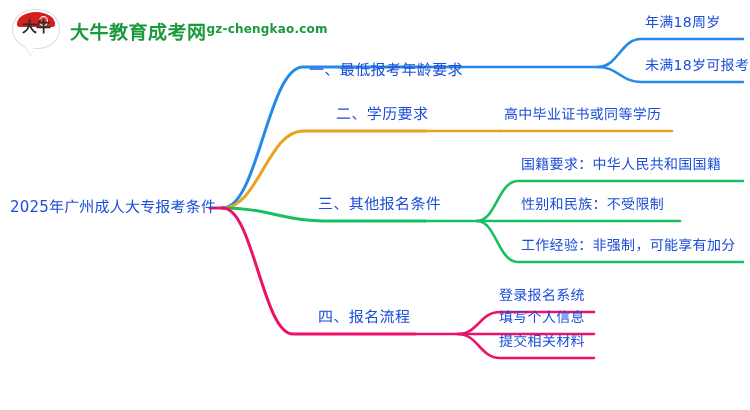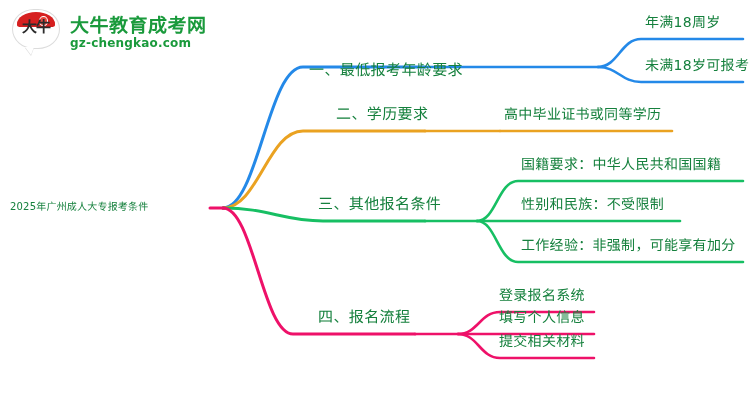--- a/index.html
+++ b/index.html
@@ -44,43 +44,43 @@
     position:absolute;right:7px;top:4px;width:9px;height:10px;
     background:#e8453c;border-radius:50% 50% 45% 45%;
     border:1px solid #ffffff;box-sizing:border-box;
   }
   #logo-cn{
     position:absolute;left:4px;top:11px;width:40px;
     text-align:center;font-size:15px;line-height:15px;
     font-weight:bold;color:#2b2b2b;letter-spacing:-1px;
     font-family:"DejaVu Sans",sans-serif;
   }
-  #logo-text{display:flex;flex-direction:column;justify-content:center;}
+  #logo-text{display:flex;flex-direction:row;justify-content:center;}
   #logo-title{
     font-size:19px;line-height:21px;font-weight:bold;color:#1a9a3c;
     letter-spacing:0.5px;font-family:"DejaVu Sans",sans-serif;white-space:nowrap;
   }
   #logo-sub{
     font-size:12px;line-height:14px;font-weight:bold;color:#1a9a3c;
     letter-spacing:0.2px;font-family:"DejaVu Sans",sans-serif;white-space:nowrap;
   }
 
   
   #wires{position:absolute;left:0;top:0;width:750px;height:410px;}
   #wires path{fill:none;stroke-linecap:round;}
 
   
   .node{
     position:absolute;
-    color:#15803d;
+    color:#1d4ed8;
     white-space:nowrap;
     font-family:"DejaVu Sans",sans-serif;
   }
   .root-label{
-    font-size:10px;line-height:18px;font-weight:normal;letter-spacing:0.2px;
+    font-size:15px;line-height:18px;font-weight:normal;letter-spacing:0.2px;
   }
   .branch-label{
     font-size:15px;line-height:18px;letter-spacing:0.4px;
   }
   .leaf-label{
     font-size:14px;line-height:17px;letter-spacing:0.3px;
   }
 </style>
 </head>
 <body>

